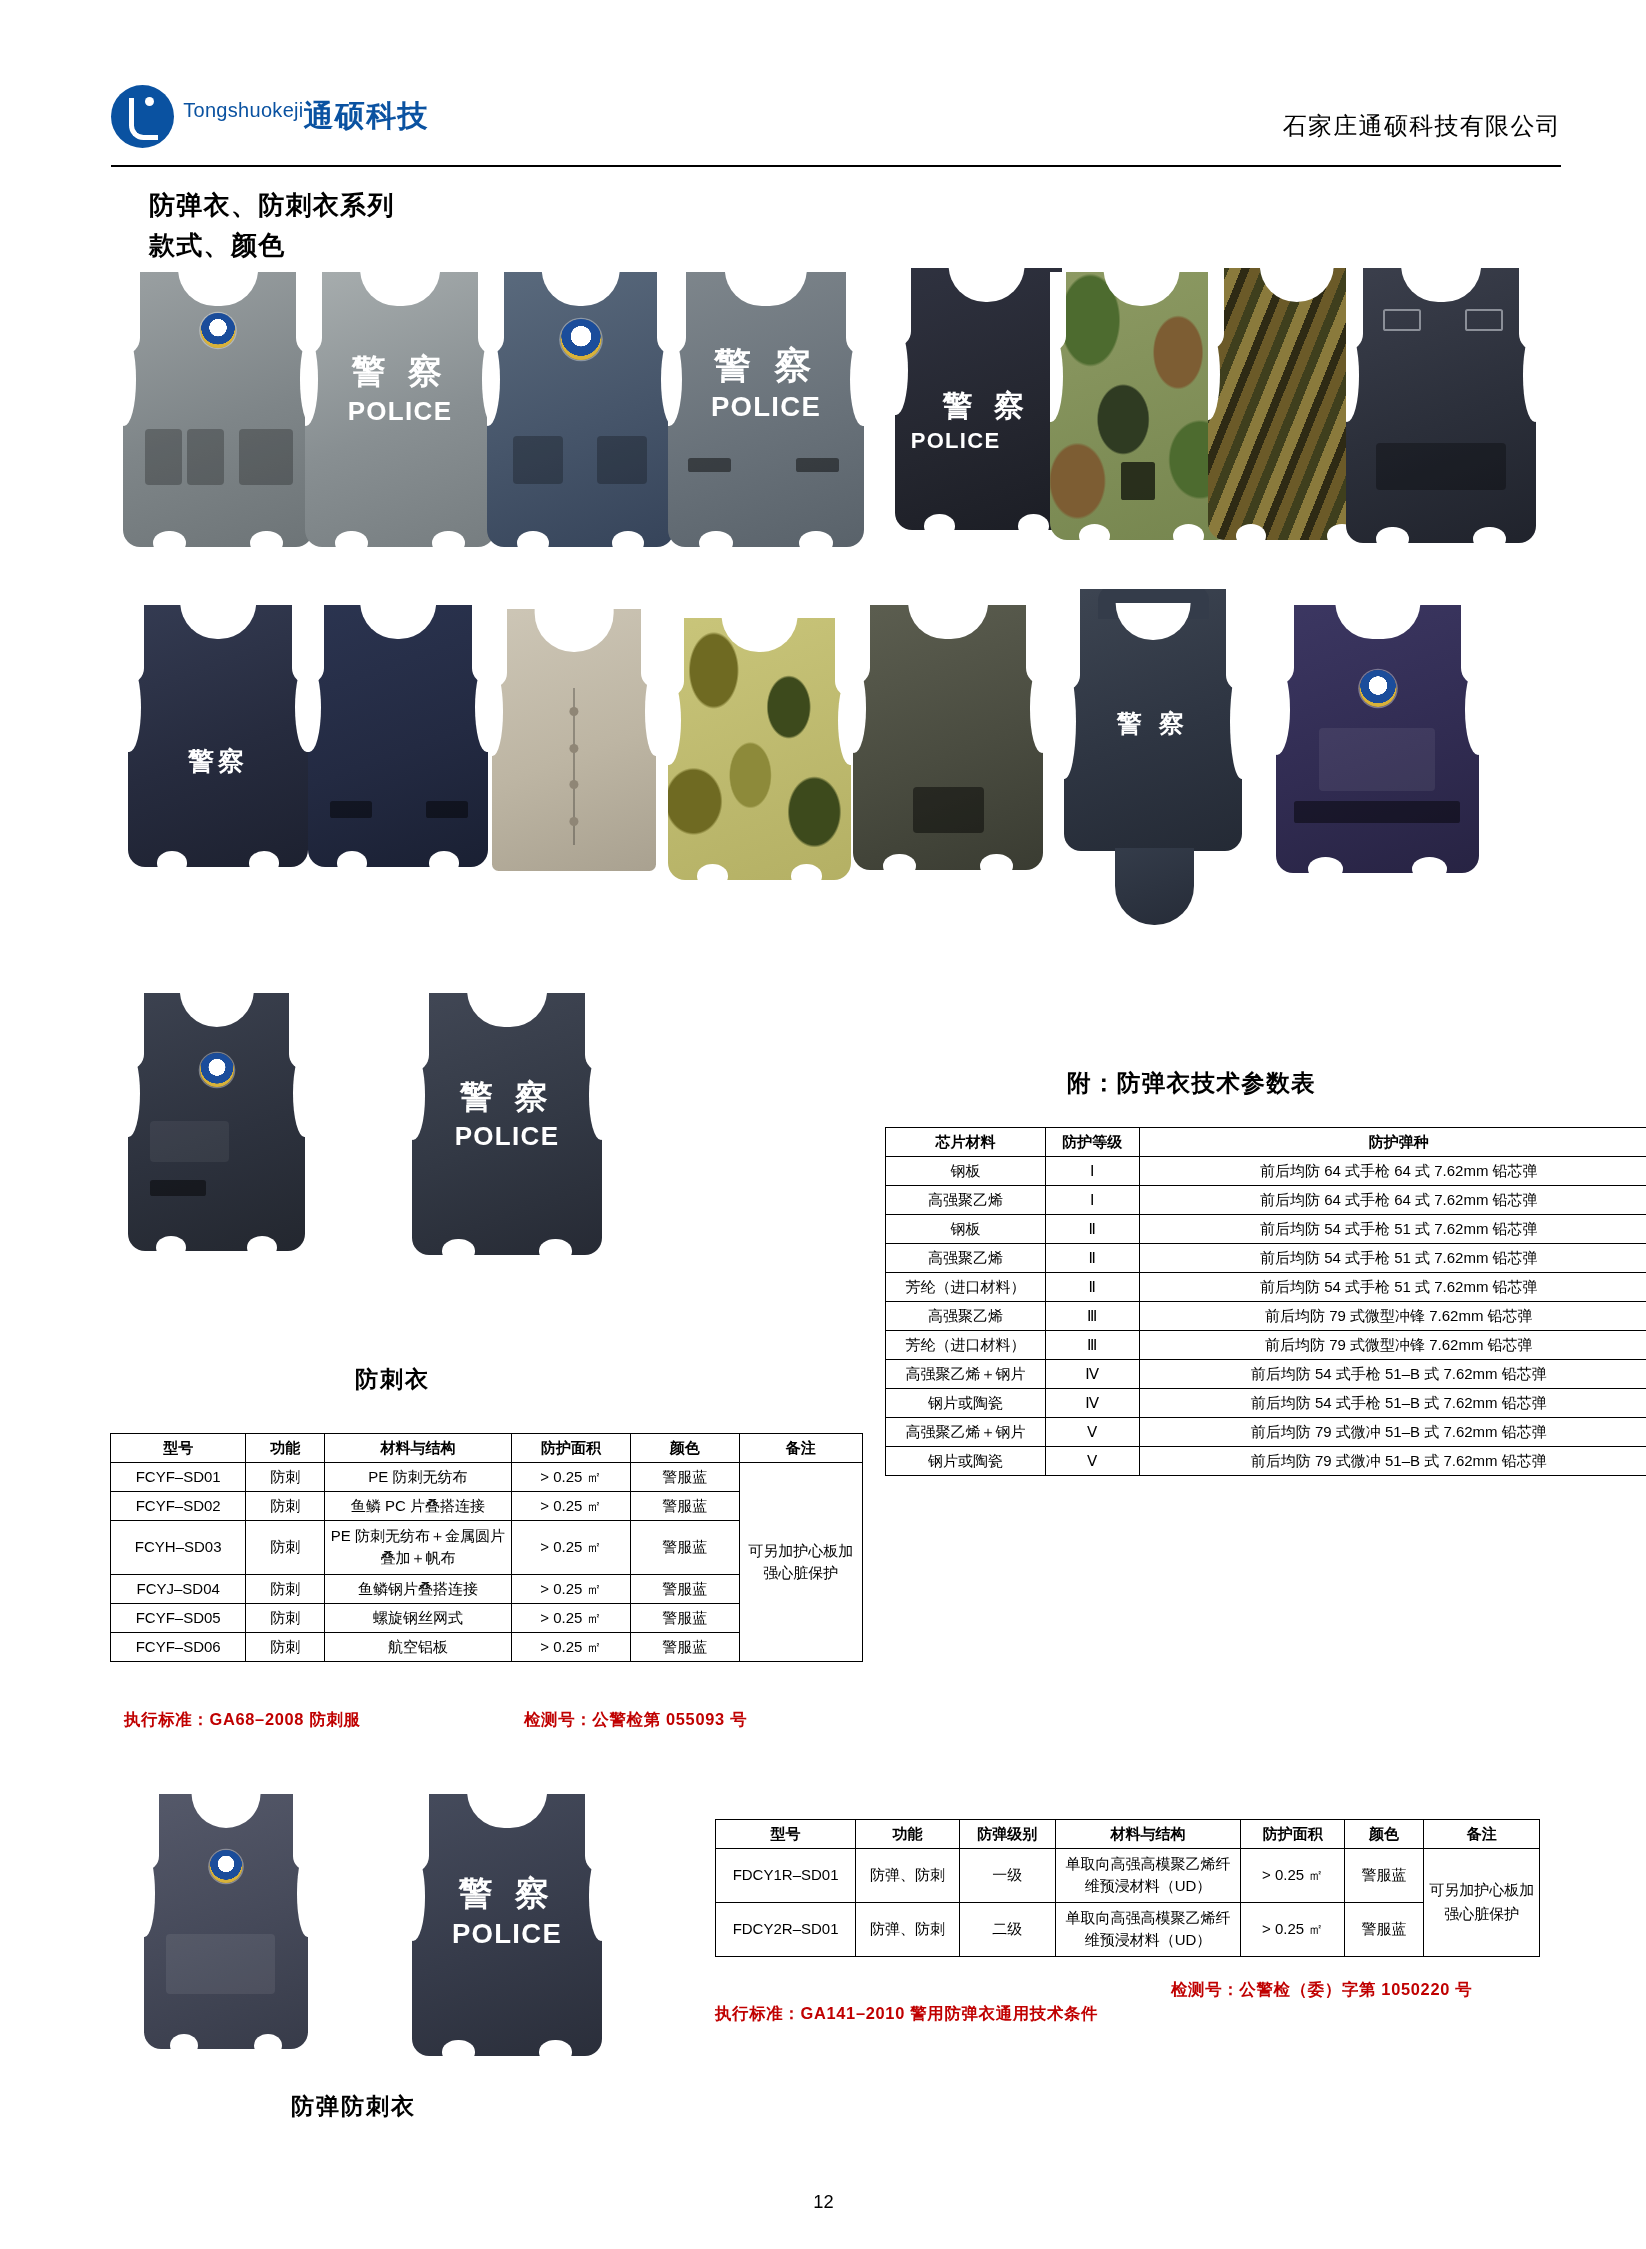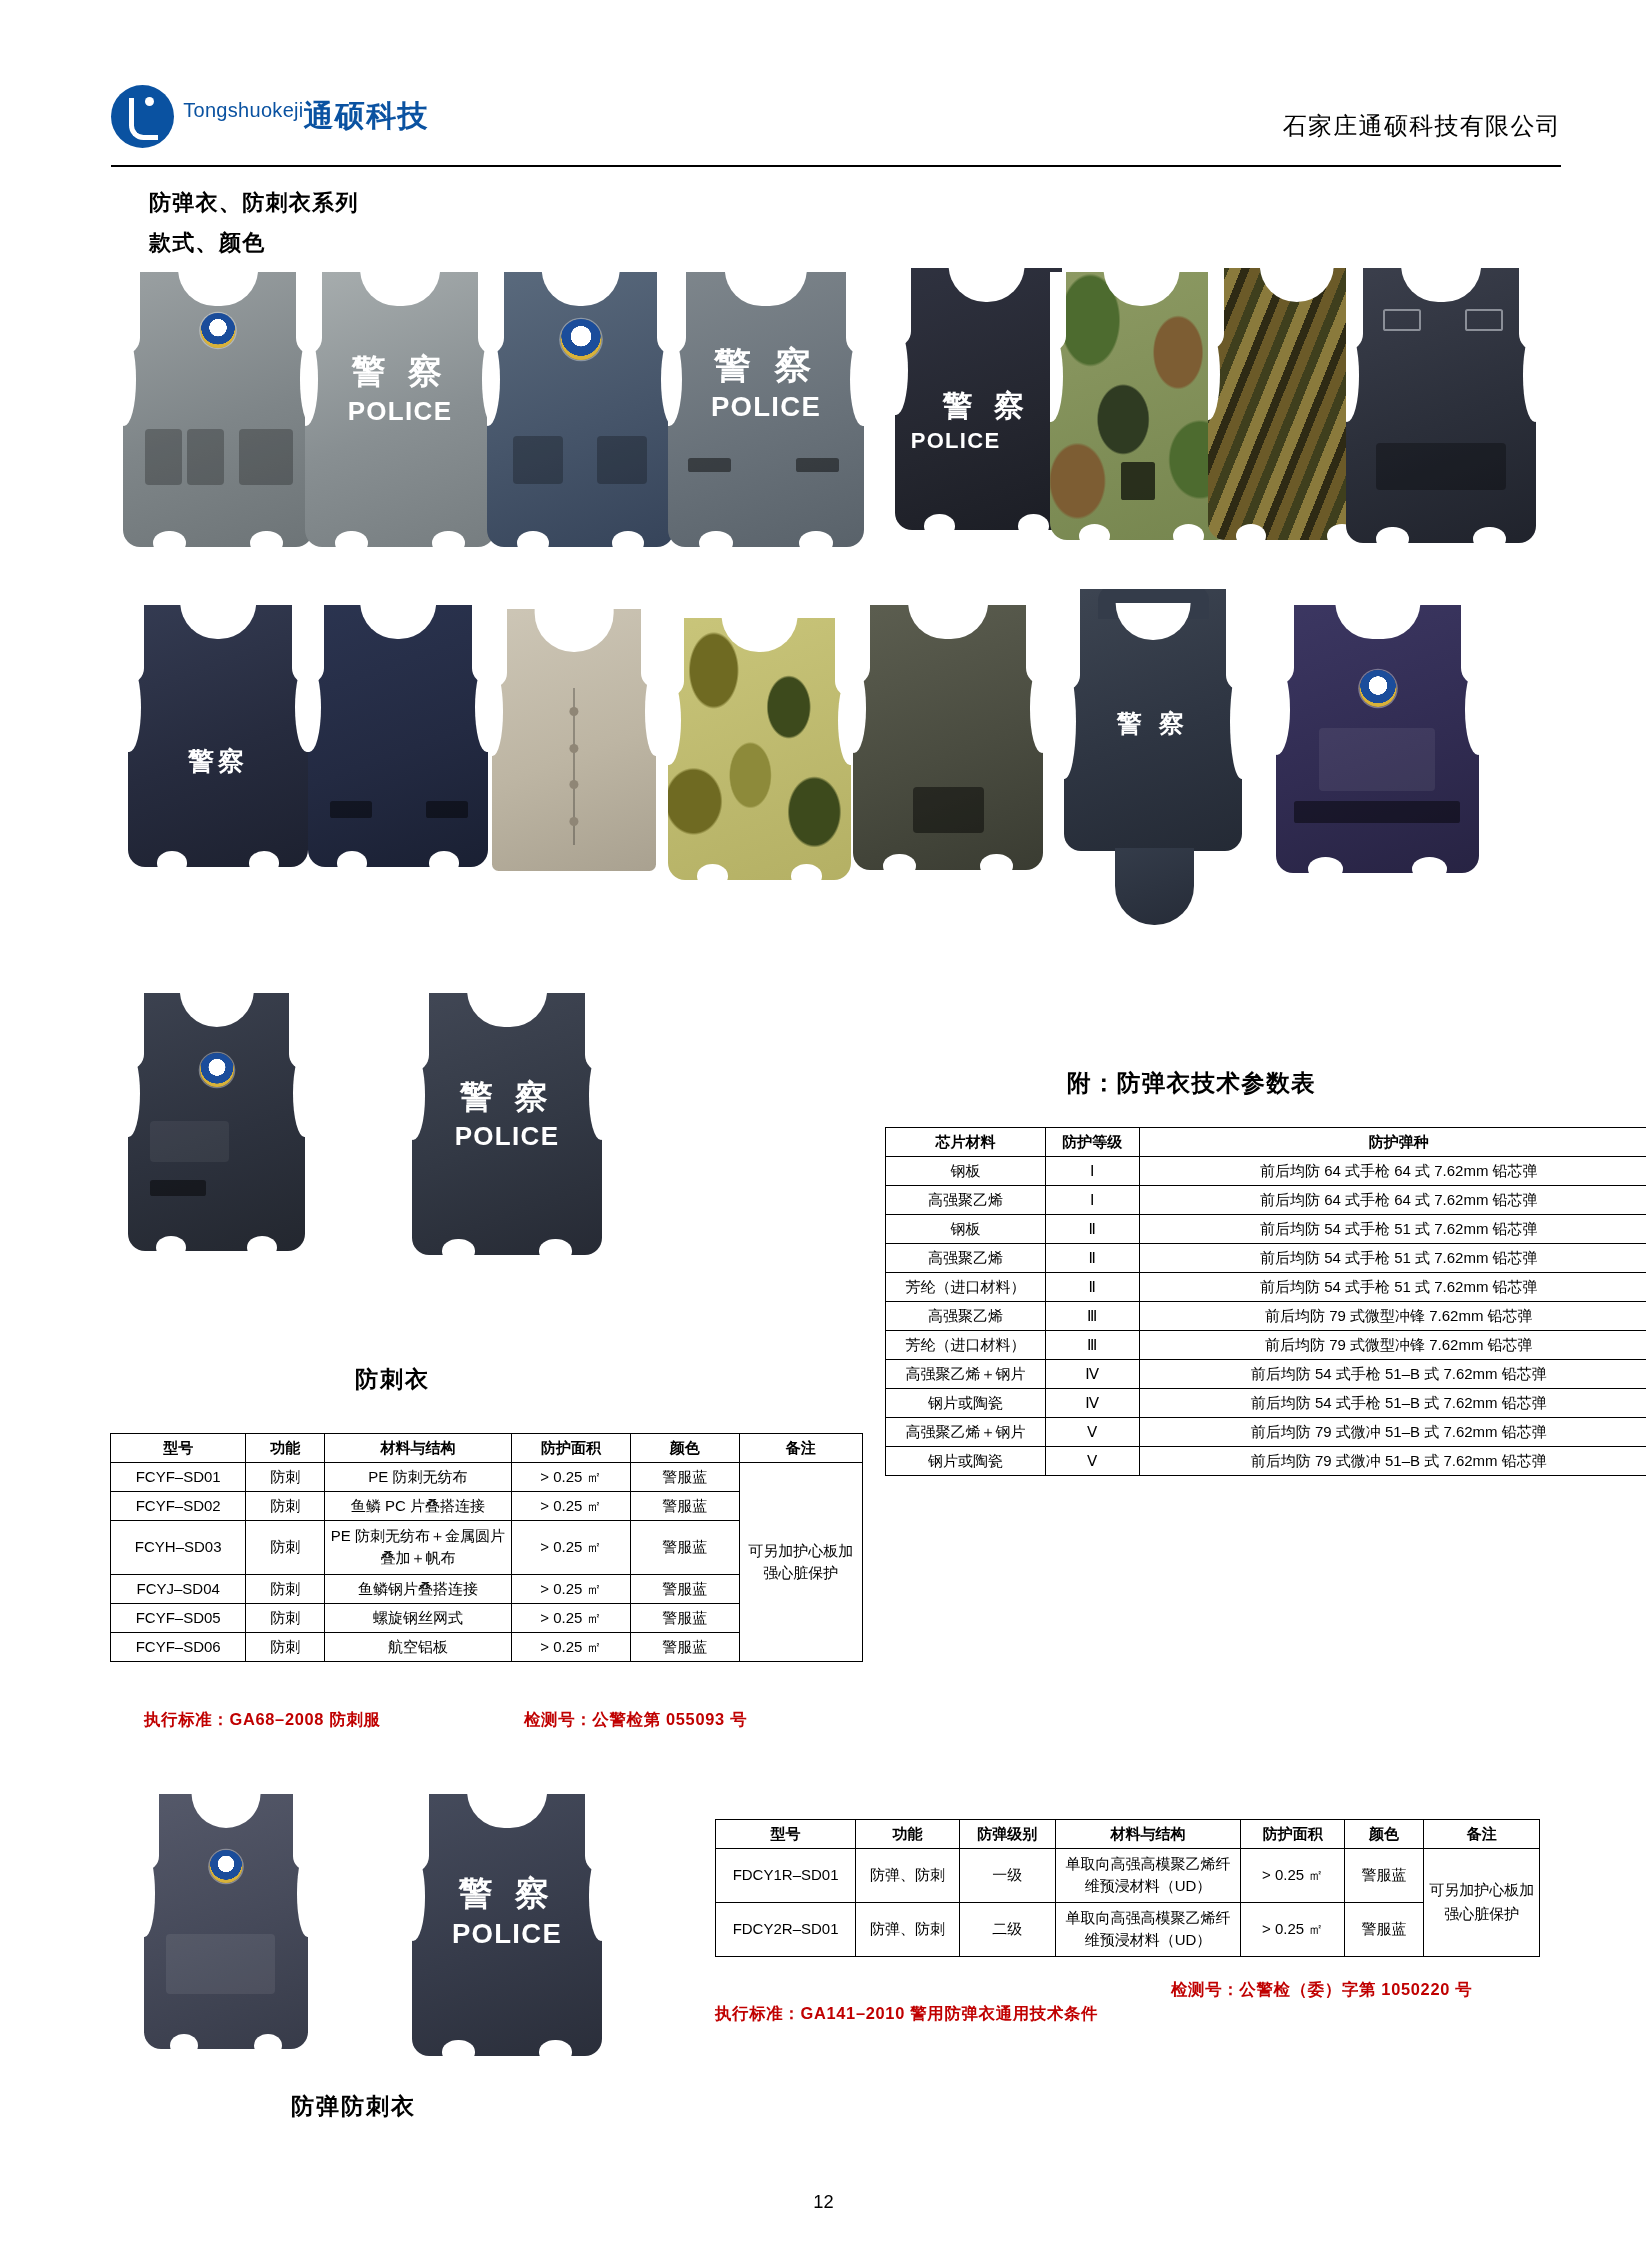--- a/index.html
+++ b/index.html
@@ -100,21 +100,21 @@
     position: absolute;
     left: 0;
     right: 0;
     top: 80px;
     border-bottom: 2px solid #000;
   }
 
   
   .sec-head {
     position: absolute;
-    font-size: 22px;
+    font-size: 26px;
     font-weight: bold;
     letter-spacing: 1.3px;
   }
   #sec-head-1 { left: 149px; top: 188px; }
   #sec-head-2 { left: 149px; top: 228px; }
 
   
   .photo-row { position: absolute; }
   .vest {
     position: absolute;
@@ -624,21 +624,21 @@
     <tr>
       <td>FCYF–SD06</td>
       <td>防刺</td>
       <td>航空铝板</td>
       <td>&gt; 0.25 ㎡</td>
       <td>警服蓝</td>
     </tr>
   </tbody>
 </table>
 
-<div class="note-red" style="left:124px;top:1709px;margin-left:20px;">执行标准：GA68–2008 防刺服</div>
+<div class="note-red" style="left:124px;top:1709px;">执行标准：GA68–2008 防刺服</div>
 <div class="note-red" style="left:524px;top:1709px;">检测号：公警检第 055093 号</div>
 
 <div class="vest" style="left:144px;top:1794px;width:164px;height:255px;">
   <div class="body" style="background:linear-gradient(160deg,#55596a,#454959 55%,#373b49);"></div>
   <div class="neck"></div>
     <div class="gapL"></div>
     <div class="gapR"></div>
   <div class="armL"></div>
     <div class="armR"></div>
     <div class="hemL"></div>

